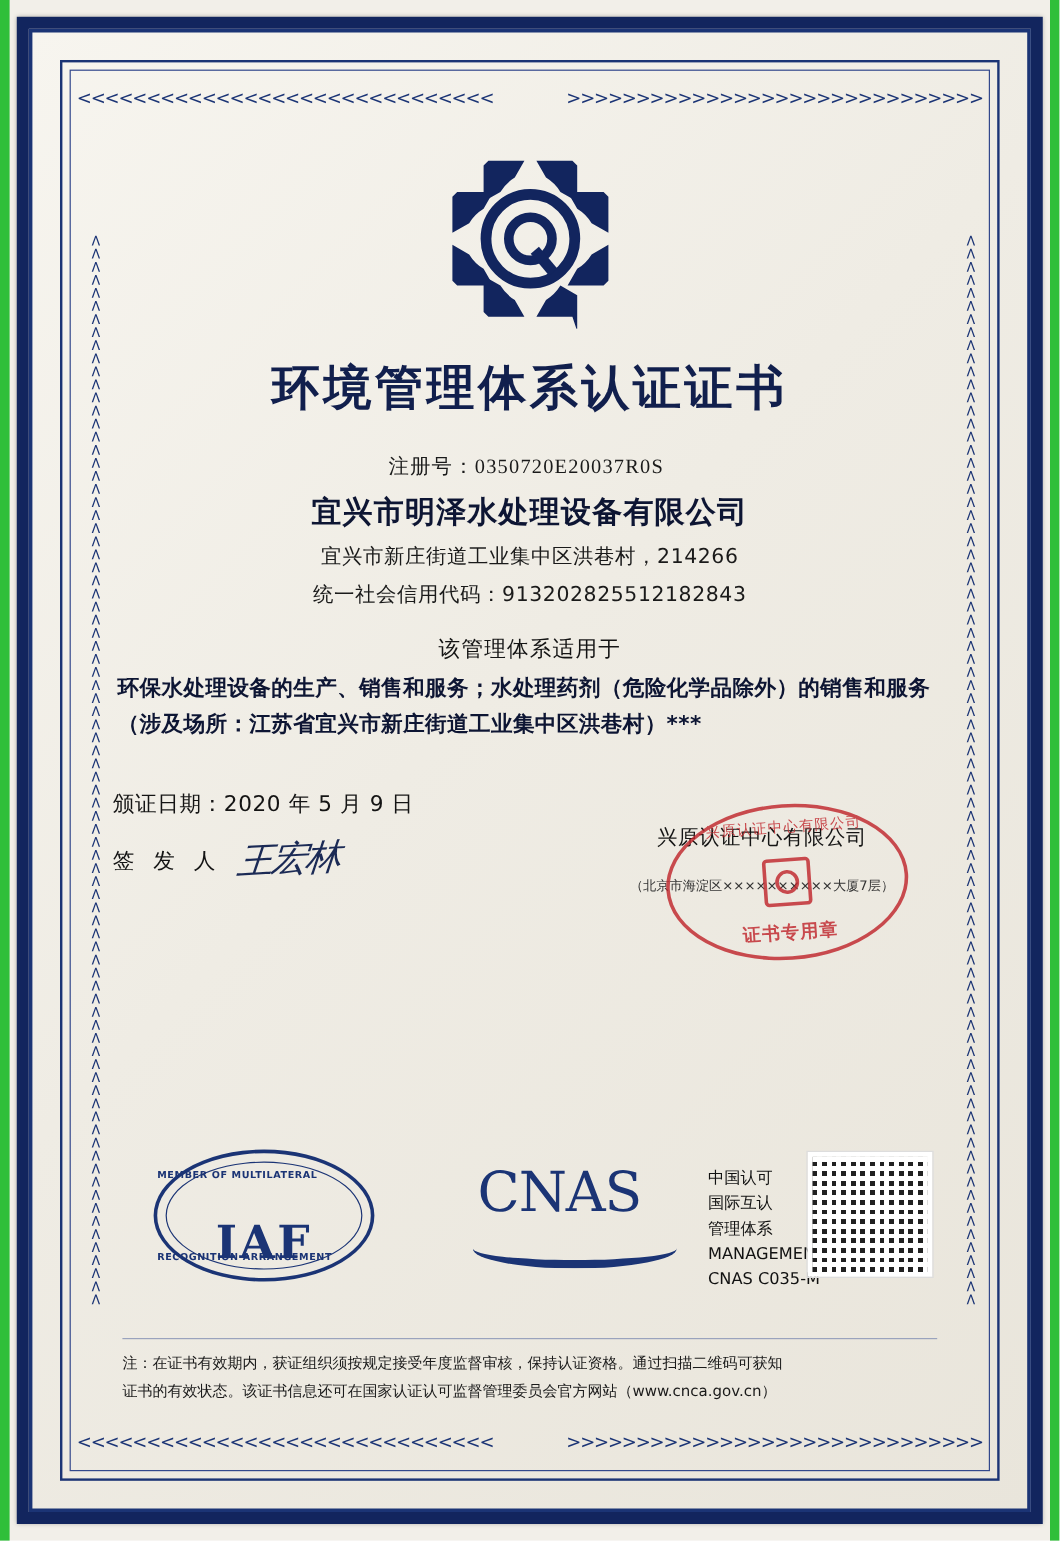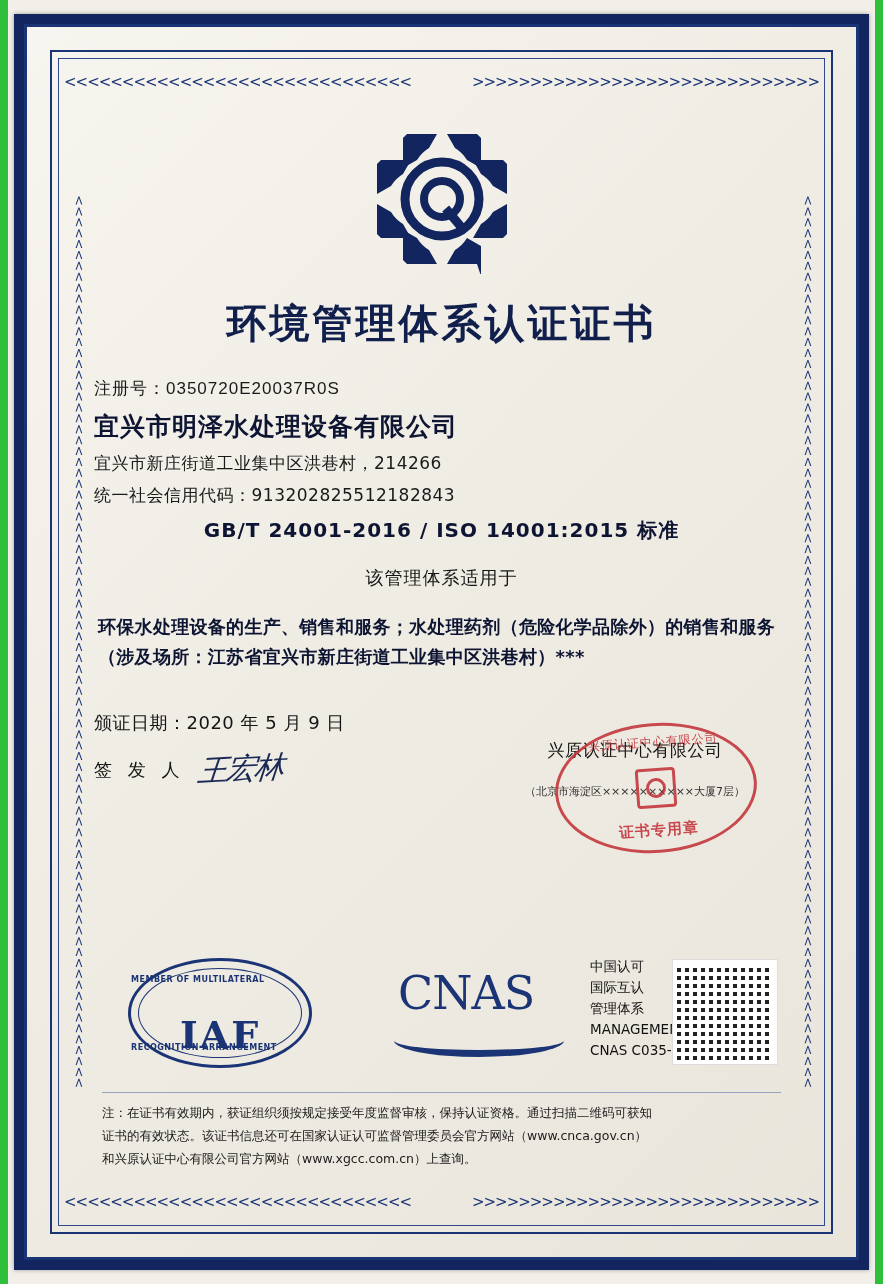--- a/index.html
+++ b/index.html
@@ -100,50 +100,51 @@
     text-align: center;
     font-family: "DejaVu Sans", sans-serif;
     font-size: 40px;
     font-weight: bold;
     color: #111f4d;
     letter-spacing: 3px;
   }
 
   .reg-no {
     margin-top: 26px;
-    text-align: left;
+    text-align: center;
     padding-right: 6px;
-    font-family: Liberation Sans, sans-serif;
+    font-family: Liberation Serif, serif;
     font-size: 17px;
     color: #1a1a1a;
     letter-spacing: 1px;
   }
 
   .hereby {
     margin-top: 22px;
     text-align: center;
     font-family: "DejaVu Sans", sans-serif;
     font-size: 19px;
     color: #111;
     letter-spacing: 14px;
     text-indent: 14px;
   }
 
   .company {
     margin-top: 10px;
+    text-align: center;
     font-family: "DejaVu Sans", sans-serif;
     font-size: 25px;
     font-weight: bold;
     color: #0d1533;
     letter-spacing: 1px;
   }
 
   .addr, .credit {
     margin-top: 9px;
-    text-align: left;
+    text-align: center;
     font-family: "DejaVu Sans", sans-serif;
     font-size: 17px;
     color: #1a1a1a;
     letter-spacing: .5px;
   }
 
   .sys-conform {
     margin-top: 22px;
     text-align: center;
     font-family: "DejaVu Sans", sans-serif;
@@ -167,21 +168,21 @@
   .scope-lead {
     margin-top: 22px;
     text-align: center;
     font-family: "DejaVu Sans", sans-serif;
     font-size: 18px;
     color: #141414;
     letter-spacing: 1px;
   }
 
   .scope-body {
-    margin-top: 22px;
+    margin-top: 6px;
     font-family: "DejaVu Sans", sans-serif;
     font-size: 18px;
     font-weight: bold;
     color: #0d1533;
     line-height: 1.65;
     text-align: left;
     padding: 0 4px;
     letter-spacing: .3px;
   }
 
@@ -350,21 +351,21 @@
   .cnas-swoosh {
     position: absolute;
     left: 296px; top: 72px;
     width: 170px; height: 26px;
     border-bottom: 7px solid #1b3475;
     border-radius: 0 0 60% 60%;
   }
 
   .cnas-info {
     position: absolute;
-    left: 492px; top: 4px;
+    left: 492px; top: 20px;
     font-family: "DejaVu Sans", sans-serif;
     font-size: 13.5px;
     color: #111;
     line-height: 1.55;
   }
 
   .qr {
     position: absolute;
     right: 8px; top: 8px;
     width: 96px; height: 96px;
@@ -447,21 +448,20 @@
       <div class="cert-title">环境管理体系认证证书</div>
 
       <div class="reg-no">
         <span>注册号：</span><span>0350720E20037R0S</span>
       </div>
 
       <div class="company">宜兴市明泽水处理设备有限公司</div>
       <div class="addr">宜兴市新庄街道工业集中区洪巷村，214266</div>
       <div class="credit">统一社会信用代码：913202825512182843</div>
 
-      <div class="standard">GB/T 24001-2016 / ISO 14001:2015 标准</div>
 
       <div class="scope-lead">该管理体系适用于</div>
       <div class="scope-body">环保水处理设备的生产、销售和服务；水处理药剂（危险化学品除外）的销售和服务（涉及场所：江苏省宜兴市新庄街道工业集中区洪巷村）***</div>
 
       <div class="dates">
         <div class="date-line">颁证日期：2020 年 5 月 9 日</div>
         <div class="signer-row">
           <span class="signer-label">签 发 人</span>
           <span class="signature">王宏林</span>
         </div>
@@ -494,18 +494,17 @@
           <div>MANAGEMENT SYSTEM</div>
           <div>CNAS C035-M</div>
         </div>
 
         <div class="qr"></div>
       </div>
 
       <div class="note">
         <div>注：在证书有效期内，获证组织须按规定接受年度监督审核，保持认证资格。通过扫描二维码可获知</div>
         <div>证书的有效状态。该证书信息还可在国家认证认可监督管理委员会官方网站（www.cnca.gov.cn）</div>
-        <div>和兴原认证中心有限公司官方网站（www.xgcc.com.cn）上查询。</div>
       </div>
 
     </div>
   </div>
 </div>
 
 </body></html>

